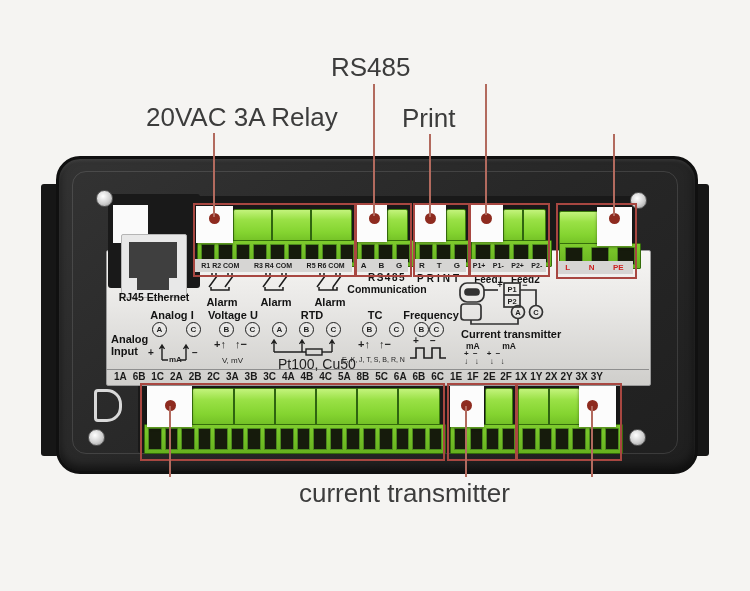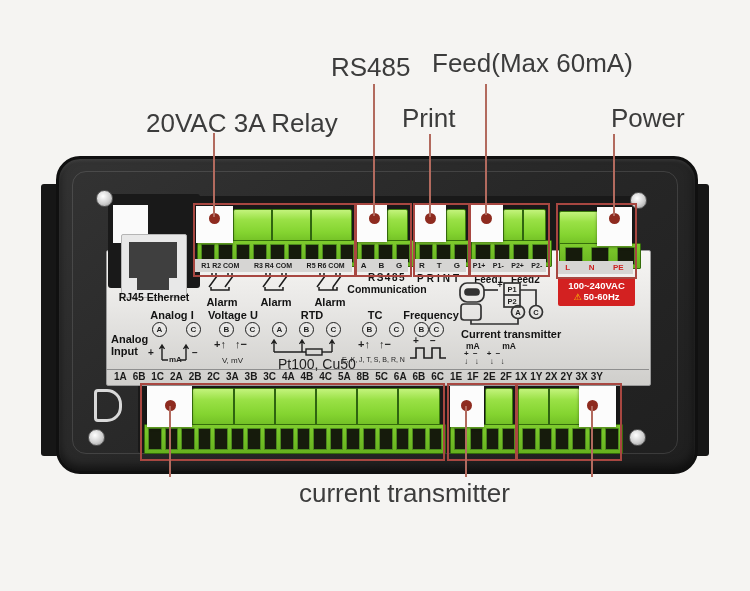--- a/index.html
+++ b/index.html
@@ -34,25 +34,23 @@
             display:flex;flex-direction:column;align-items:center;justify-content:center;z-index:6;color:#ffffff;font-weight:bold;font-size:9.5px;line-height:11px;white-space:nowrap;}
   .warn{color:#ffd400;font-size:9px;margin-right:2px;}
   .keyhole{position:absolute;left:94px;top:389px;width:22px;height:27px;border:3px solid #d8d8d8;border-radius:4px 15px 15px 4px;z-index:6;}
   .rjlabel{position:absolute;font-size:10.5px;font-weight:bold;color:#111111;z-index:6;}
 </style>
 </head>
 <body>
 
 <div class="scene">
 
-  <div class="ann" style="left:146px;top:108px;">20VAC 3A Relay</div>
+  <div class="ann" style="left:146px;top:102px;">20VAC 3A Relay</div>
   <div class="ann" style="left:331px;top:52px;">RS485</div>
-  <div class="ann" style="left:432px;top:48px;">Feed(Max 60mA)</div>
   <div class="ann" style="left:402px;top:103px;">Print</div>
-  <div class="ann" style="left:611px;top:103px;">Power</div>
 
   <div class="leader" style="left:213px;top:133px;height:84px;"></div>
   <div class="leader" style="left:373px;top:84px;height:132px;"></div>
   <div class="leader" style="left:429px;top:134px;height:83px;"></div>
   <div class="leader" style="left:485px;top:84px;height:131px;"></div>
   <div class="leader" style="left:613px;top:134px;height:82px;"></div>
 
   <div class="leader" style="left:169px;top:406px;height:71px;"></div>
   <div class="leader" style="left:465px;top:406px;height:71px;"></div>
   <div class="leader" style="left:591px;top:406px;height:71px;"></div>
@@ -187,24 +185,20 @@
     <div style="font-size:11px;font-weight:bold;color:#131313;">Alarm</div>
   </div>
 
   <div class="abs" style="left:341px;top:272px;width:92px;text-align:center;z-index:6;">
     <div style="font-size:10px;font-weight:bold;color:#131313;letter-spacing:1.5px;">RS485</div>
     <div style="font-size:10.5px;font-weight:bold;color:#131313;">Communication</div>
   </div>
   <div class="st" style="left:413px;top:273px;width:53px;text-align:center;font-size:10px;letter-spacing:3px;">PRINT</div>
   <div class="st" style="left:465px;top:274px;width:84px;text-align:center;font-size:10px;word-spacing:5px;">Feed1 Feed2</div>
 
-  <div class="powerbox">
-    <div>100~240VAC</div>
-    <div><span class="warn">⚠</span><span>50-60Hz</span></div>
-  </div>
 
   <svg class="abs" style="left:452px;top:280px;z-index:6;" width="110" height="54" viewBox="0 0 110 54">
     <g fill="none" stroke="#333333" stroke-width="1.7">
       <rect x="8" y="3" width="24" height="19" rx="7"></rect>
       <rect x="13" y="9" width="14" height="6" rx="3" fill="#333333"></rect>
       <rect x="9" y="24" width="20" height="16" rx="3"></rect>
       <path d="M32 10 H46"></path>
       <rect x="52" y="3" width="16" height="24"></rect>
       <path d="M52 15 H68"></path>
       <path d="M68 10 H84 V25"></path>

